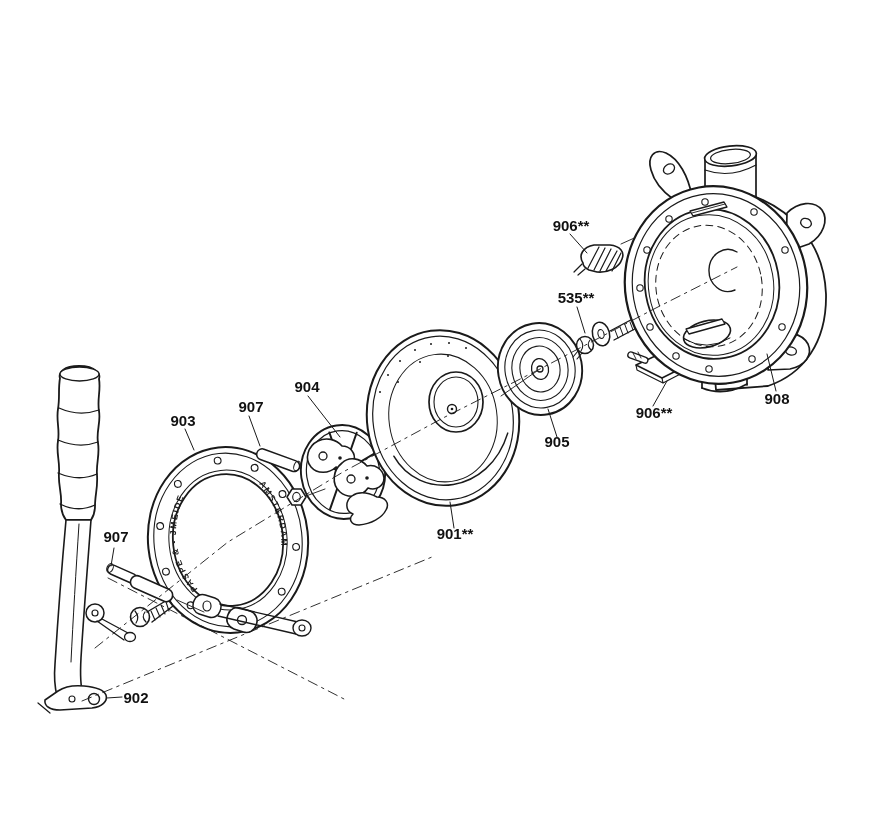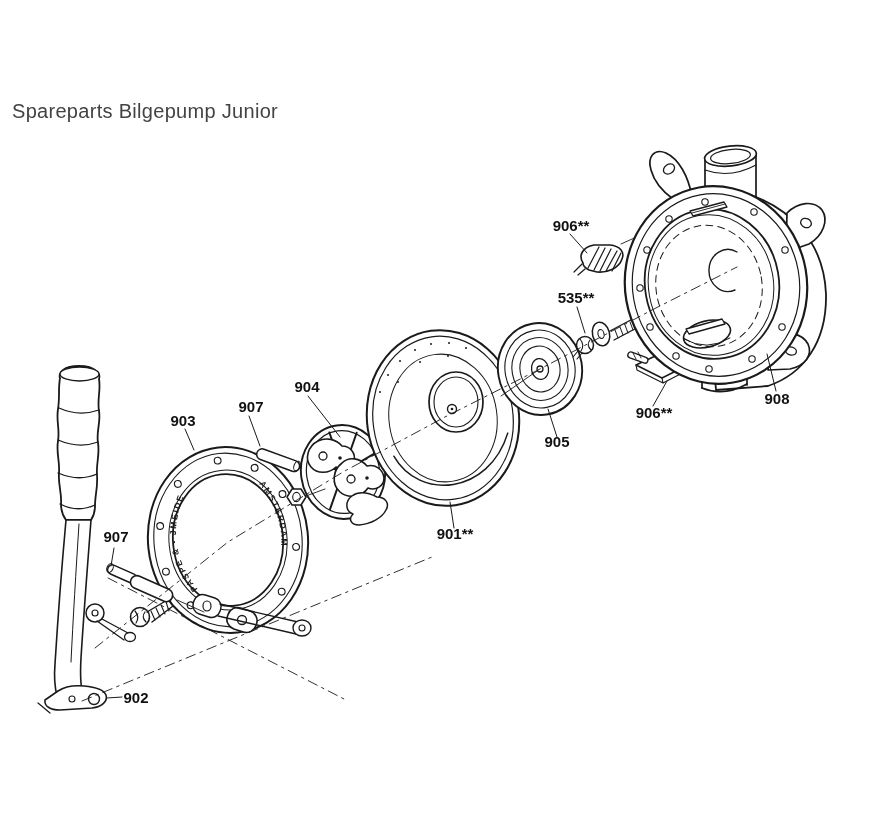--- a/index.html
+++ b/index.html
@@ -11,21 +11,20 @@
   .s  {stroke:#1a1a1a;fill:none;stroke-linecap:round;stroke-linejoin:round;}
   .sf {stroke:#1a1a1a;fill:#ffffff;stroke-linecap:round;stroke-linejoin:round;}
   .ink{fill:#1a1a1a;stroke:none;}
   .lbl{font:700 15px "Liberation Sans",sans-serif;fill:#111111;text-anchor:middle;}
   .ringtxt{font:600 8.5px "Liberation Sans",sans-serif;fill:#1a1a1a;letter-spacing:1.5px;}
 </style>
 </head>
 <body>
 
 <div class="stage">
-  <h1>Spareparts Bilgepump Junior</h1>
 
   <svg width="890" height="820" viewBox="0 0 890 820">
     <defs>
       <path id="ringTextLeftPath" d="M 201 597 Q 158 543 191 488"></path>
       <path id="ringTextRightPath" d="M 262 483 Q 301 540 261 597"></path>
     </defs>
 
     <g>
       <path class="sf" stroke-width="1.8" d="M 60 378 C 59 376 60 372 63 370 C 67 367 73 366 79 366 C 86 366 93 368 96 371 C 99 373 100 376 99 379 C 101 390 97 399 99 411 C 101 423 96 431 98 443 C 100 455 96 463 97 475 C 98 487 95 495 95 506 C 95 513 93 517 91 520 L 66 520 C 63 516 61 511 61 504 C 62 493 58 485 59 473 C 60 461 56 453 58 441 C 60 429 56 421 58 409 C 60 397 58 390 60 378 Z"></path>
       <ellipse class="sf" stroke-width="1.4" cx="79.5" cy="374" rx="19.5" ry="7"></ellipse>

